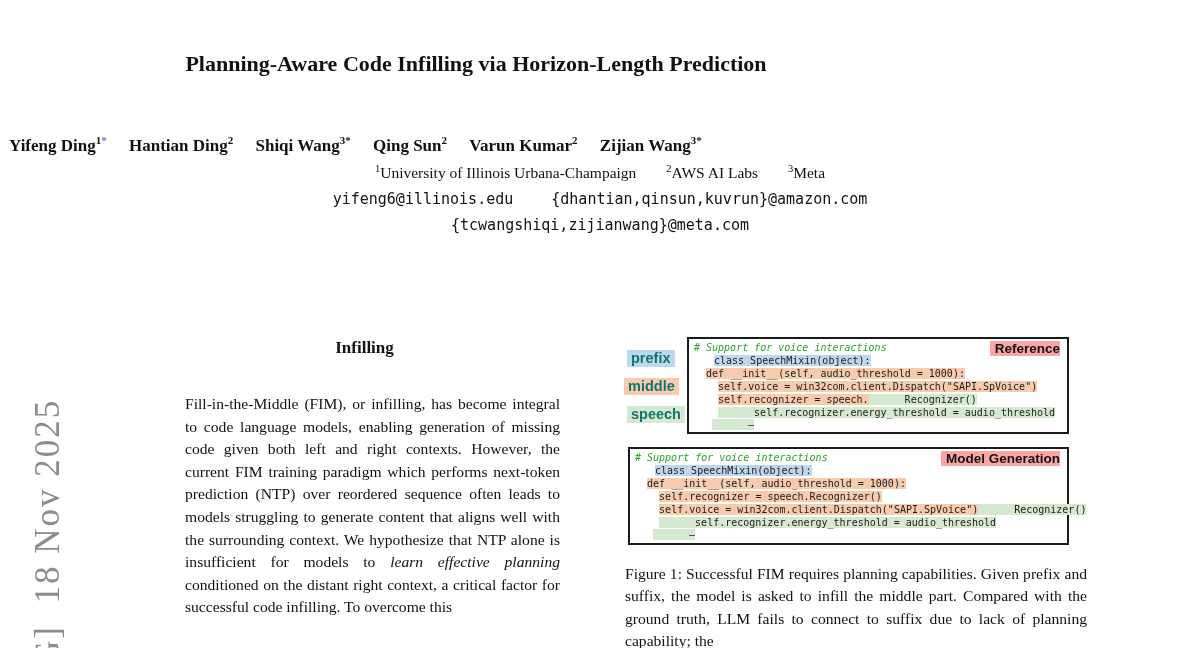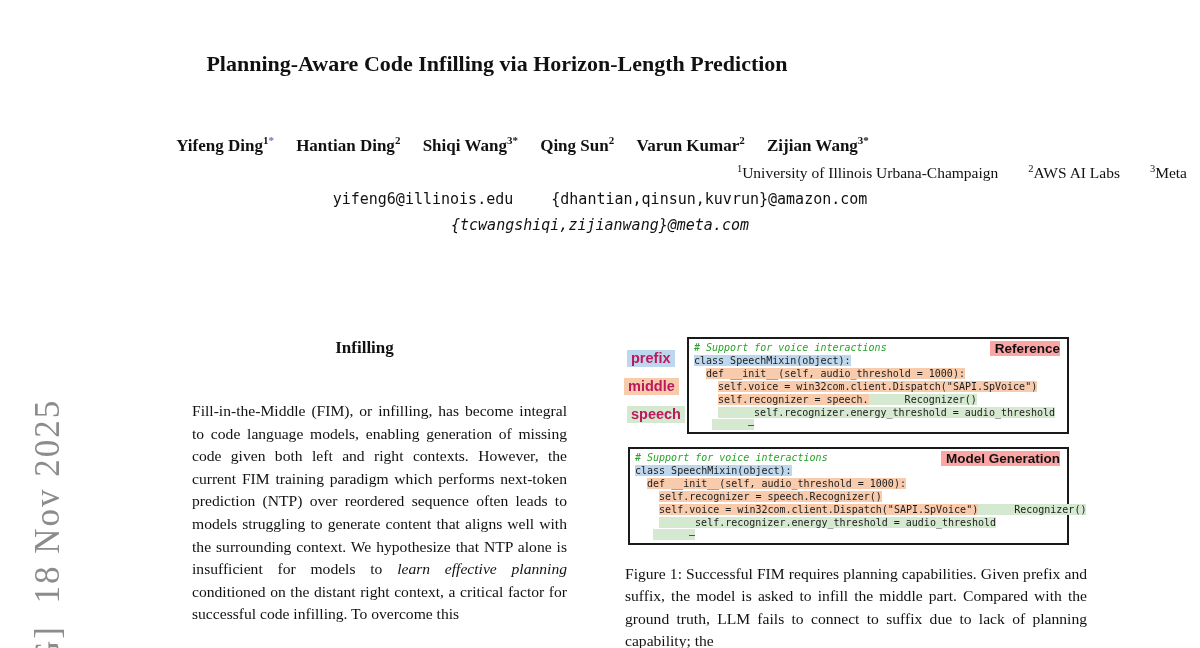--- a/index.html
+++ b/index.html
@@ -14,79 +14,79 @@
     position:absolute; left:28px; top:666px;
     transform:rotate(-90deg); transform-origin:0 0;
     font-family:"Liberation Serif", serif;
     font-size:35px; letter-spacing:2px; white-space:pre;
     color:var(--watermark-gray, #8c8c8c);
   }
 
   
   .title {
     position:absolute; top:51px; left:0; width:952px; text-align:center;
-    font-size:22px; font-weight:bold; margin:0;padding-left:21px;
+    font-size:22px; font-weight:bold; margin:0;
   }
   .authors {
-    position:absolute; top:134px; left:0; width:1045px; text-align:center;
+    position:absolute; top:134px; left:0; width:1045px; text-align:left;
     font-size:17px; font-weight:bold;
   }
   .author { margin:0 9px; white-space:nowrap; }
   .authors sup { font-size:11px; font-weight:bold; }
   .star-blue { color:var(--star-blue, #6a6ace); }
   .affils {
-    position:absolute; top:163px; left:0; width:1200px; text-align:right;
+    position:absolute; top:163px; left:0; width:1200px; text-align:center;
     font-size:15.5px;
   }
   .affil { margin:0 13px; white-space:nowrap; }
   .affil sup { font-size:10.5px; }
   .email-line {
     position:absolute; left:0; width:1200px; text-align:center;
     font-family:"DejaVu Sans Mono", monospace; font-size:15px;
   }
   .email-line1 { top:190px; }
-  .email-line2 { top:216px;font-style:italic; }
+  .email-line2 { top:216px; }
   .email-gap { display:inline-block; width:38px; }
 
   
   .abstract-heading {
     position:absolute; left:177px; top:338px; width:375px; text-align:center;
     font-size:17px; font-weight:bold; margin:0;
   }
   .abstract-text {
-    position:absolute; left:177px; top:385px; width:375px; margin:15px;
+    position:absolute; left:177px; top:385px; width:375px; margin:8px;
     font-size:15.6px; line-height:22.6px; text-align:justify;
   }
   .abstract-text em { font-style:italic; }
 
   
   .fim-label {
     position:absolute; font-family:"Liberation Sans", sans-serif;
-    font-weight:bold; font-size:14.5px; color:#be185d; padding:0 4px 1px 4px;
+    font-weight:bold; font-size:14.5px; color:#0f766e; padding:0 4px 1px 4px;
   }
   .lbl-prefix { left:627px; top:350px; background:var(--hl-blue, #bdd7ee); }
   .lbl-middle { left:624px; top:378px; background:var(--hl-orange, #f8cbad); }
   .lbl-suffix { left:627px; top:406px; background:var(--hl-green, #d5e8d0); }
 
   .code-box {
     position:absolute; box-sizing:border-box; background:#fff;
     border:2px solid #1a1a1a; padding:3px 0 0 5px;
   }
   .ref-box { left:687px; top:337px; width:382px; height:97px; }
   .gen-box { left:628px; top:447px; width:441px; height:98px; }
   .box-title {
     position:absolute; top:2px; right:7px; background:#fca5a5; padding-left:5px;
     font-family:"Liberation Sans", sans-serif; font-weight:bold; font-size:13.5px;
   }
   .code {
     font-family:"DejaVu Sans Mono", monospace; font-size:10px; font-weight:normal;
     line-height:12.9px; white-space:pre; color:var(--code-text, #1c1c1c);
   }
   .code .comment { color:var(--comment-green, #28a228); font-style:italic; }
-  .code .hl-blue   { background:var(--hl-blue, #bdd7ee); }
+  .code .hl-blue   { background:var(--hl-blue, #bdd7ee);margin-left:20px; }
   .code .hl-orange { background:var(--hl-orange, #f8cbad); }
   .code .hl-green  { background:var(--hl-green, #d5e8d0);padding-left:36px; }
 
   .caption {
     position:absolute; left:625px; top:563px; width:462px; margin:0;
     font-size:15.6px; line-height:22.4px; text-align:justify;
   }
 </style>
 </head>
 <body>

